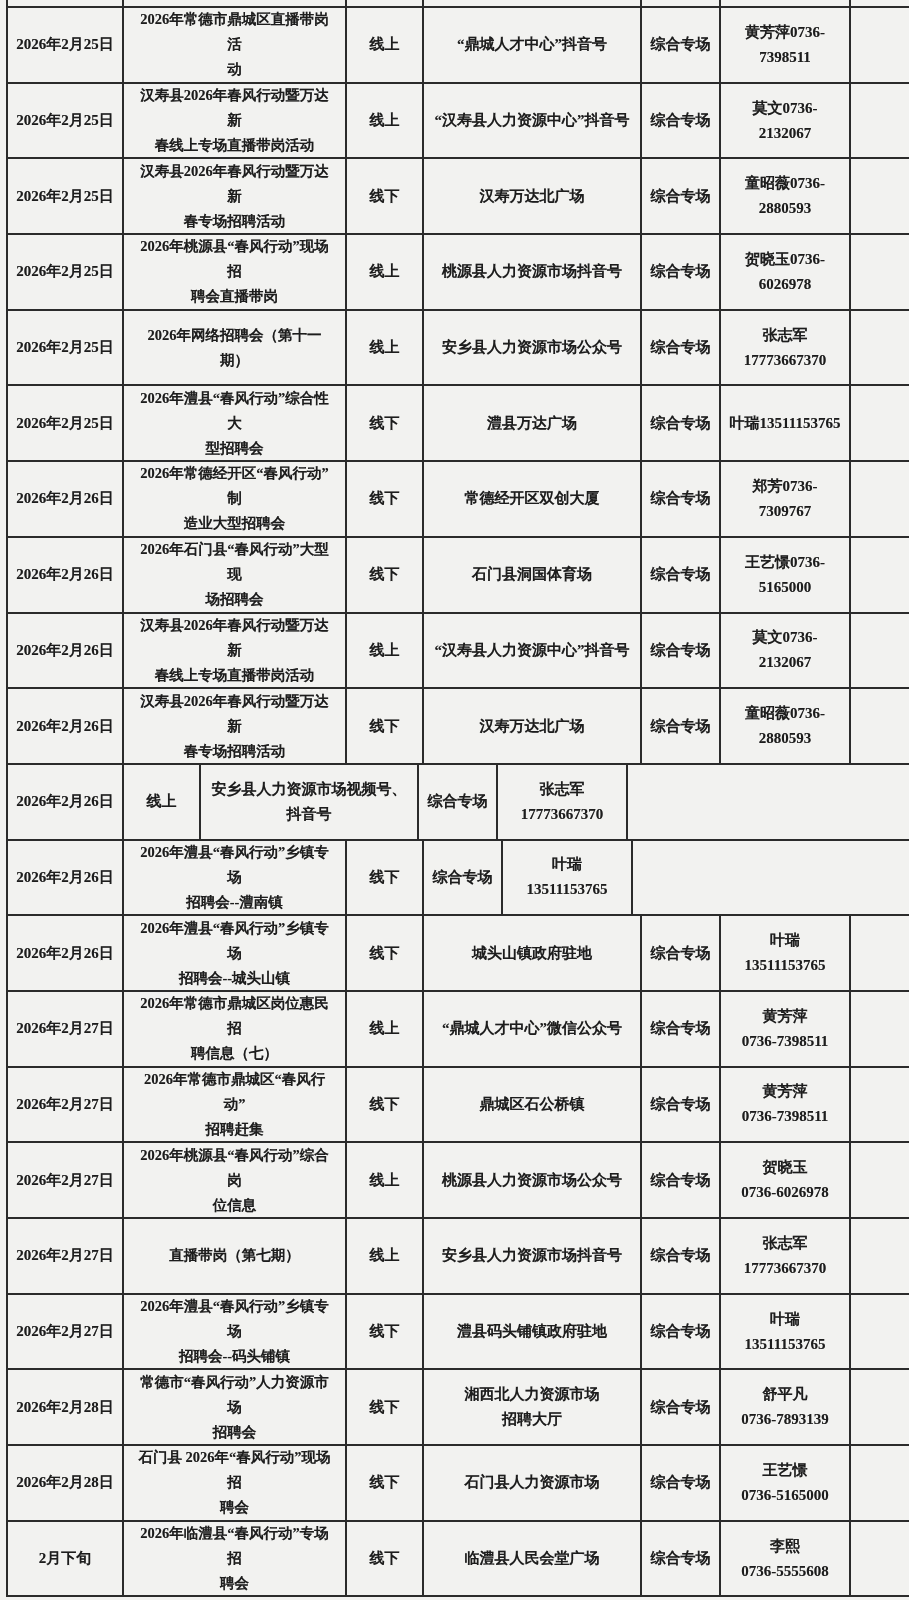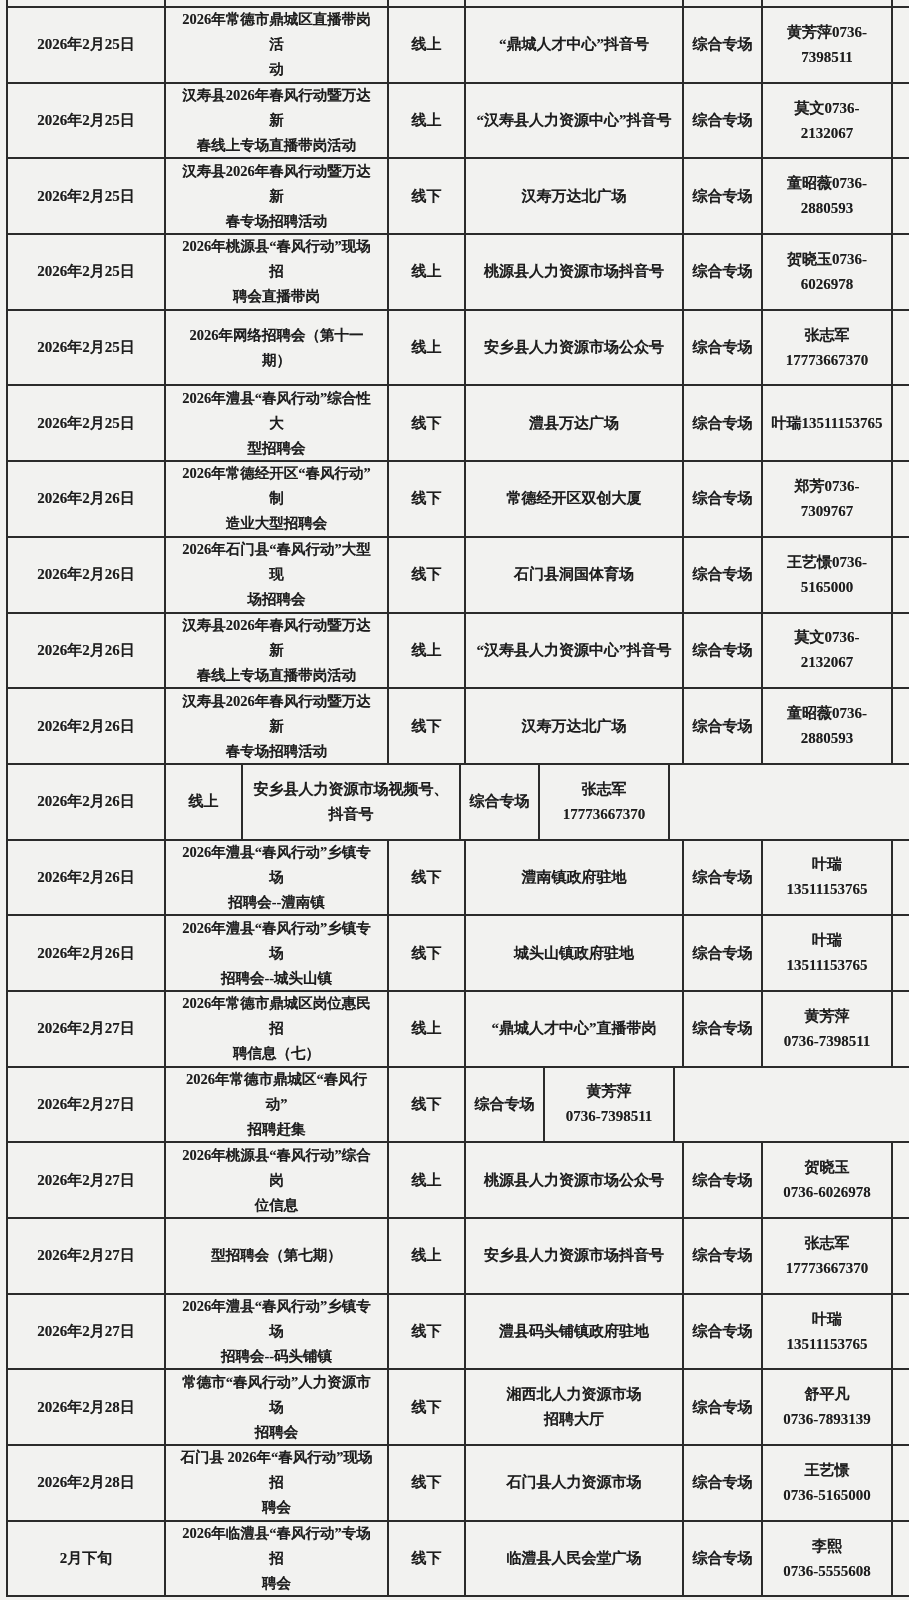--- a/index.html
+++ b/index.html
@@ -41,21 +41,21 @@
     display: flex;
     align-items: center;
     justify-content: center;
     text-align: center;
     white-space: pre-line;
     font-size: 15px;
     line-height: 25px;
     padding: 2px 4px;
     overflow: visible;
   }
-  .col-date     { width: 158px; }
+  .col-date     { width: 116px; }
   .col-activity { width: 223px; font-size: 14.5px; padding: 2px 11px; }
   .col-mode     { width: 77px;  font-weight: bold; }
   .col-venue    { width: 218px; }
   .col-category { width: 79px;  font-weight: bold; }
   .col-contact  { width: 130px; white-space: pre; padding: 2px 0; }
   .col-activity, .col-date { font-weight: bold; }
   .col-venue, .col-contact { font-weight: bold; }
   
   .td { text-shadow: 0 0 0.4px rgba(40,40,40,0.45); }
 </style>
@@ -188,21 +188,20 @@
     <div class="td col-category">综合专场</div>
     <div class="td col-contact">张志军
 17773667370</div>
   </div>
 
   <div class="tr row">
     <div class="td col-date">2026年2月26日</div>
     <div class="td col-activity">2026年澧县“春风行动”乡镇专场
 招聘会--澧南镇</div>
     <div class="td col-mode">线下</div>
-    <div class="td col-venue">澧南镇政府驻地</div>
     <div class="td col-category">综合专场</div>
     <div class="td col-contact">叶瑞
 13511153765</div>
   </div>
 
   <div class="tr row">
     <div class="td col-date">2026年2月26日</div>
     <div class="td col-activity">2026年澧县“春风行动”乡镇专场
 招聘会--城头山镇</div>
     <div class="td col-mode">线下</div>
@@ -210,50 +209,51 @@
     <div class="td col-category">综合专场</div>
     <div class="td col-contact">叶瑞
 13511153765</div>
   </div>
 
   <div class="tr row">
     <div class="td col-date">2026年2月27日</div>
     <div class="td col-activity">2026年常德市鼎城区岗位惠民招
 聘信息（七）</div>
     <div class="td col-mode">线上</div>
-    <div class="td col-venue">“鼎城人才中心”直播带岗</div>
+    <div class="td col-venue">“鼎城人才中心”微信公众号</div>
     <div class="td col-category">综合专场</div>
     <div class="td col-contact">黄芳萍
 0736-7398511</div>
   </div>
 
   <div class="tr row">
     <div class="td col-date">2026年2月27日</div>
     <div class="td col-activity">2026年常德市鼎城区“春风行动”
 招聘赶集</div>
     <div class="td col-mode">线下</div>
+    <div class="td col-venue">鼎城区石公桥镇</div>
     <div class="td col-category">综合专场</div>
     <div class="td col-contact">黄芳萍
 0736-7398511</div>
   </div>
 
   <div class="tr row">
     <div class="td col-date">2026年2月27日</div>
     <div class="td col-activity">2026年桃源县“春风行动”综合岗
 位信息</div>
     <div class="td col-mode">线上</div>
     <div class="td col-venue">桃源县人力资源市场公众号</div>
     <div class="td col-category">综合专场</div>
     <div class="td col-contact">贺晓玉
 0736-6026978</div>
   </div>
 
   <div class="tr row">
     <div class="td col-date">2026年2月27日</div>
-    <div class="td col-activity">型招聘会（第七期）</div>
+    <div class="td col-activity">直播带岗（第七期）</div>
     <div class="td col-mode">线上</div>
     <div class="td col-venue">安乡县人力资源市场抖音号</div>
     <div class="td col-category">综合专场</div>
     <div class="td col-contact">张志军
 17773667370</div>
   </div>
 
   <div class="tr row">
     <div class="td col-date">2026年2月27日</div>
     <div class="td col-activity">2026年澧县“春风行动”乡镇专场

